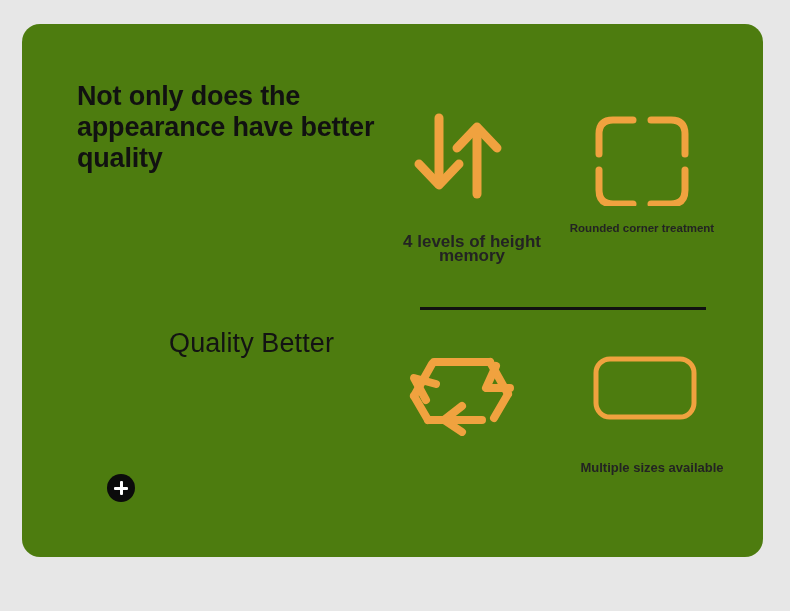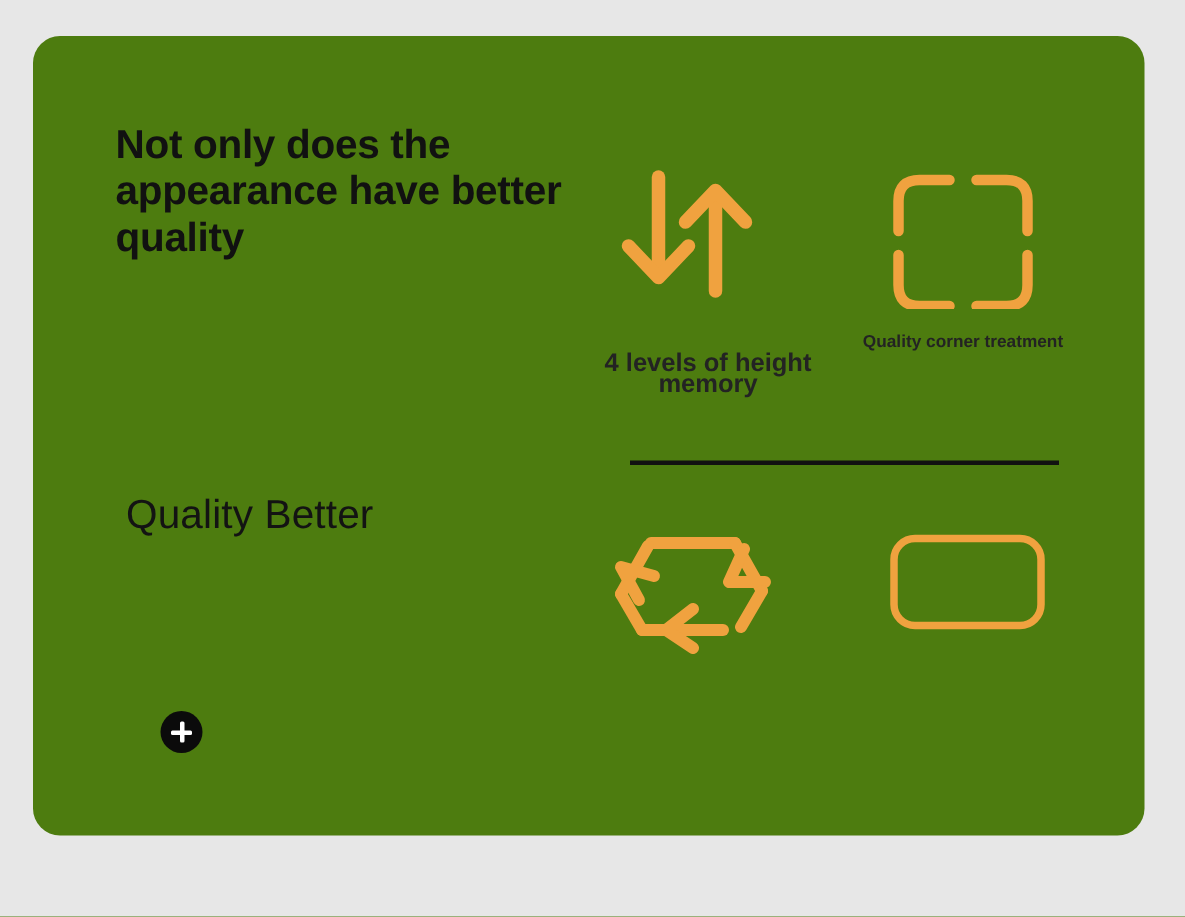--- a/index.html
+++ b/index.html
@@ -45,20 +45,21 @@
   .subhead {
     position: absolute;
     left: 62px;
     top: 303px;
     width: 250px;
     font-size: 27px;
     line-height: 33px;
     font-weight: 400;
     color: #131313;
     letter-spacing: 0.1px;
+    text-align: right;
   }
 
   
   .plus-btn {
     position: absolute;
     left: 85px;
     top: 450px;
     width: 28px;
     height: 28px;
     border-radius: 50%;
@@ -195,21 +196,21 @@
             <path d="M32 48 L32 28 Q32 14 46 14 L66 14"></path>
 
             <path d="M84 14 L104 14 Q118 14 118 28 L118 48"></path>
 
             <path d="M32 64 L32 84 Q32 98 46 98 L66 98"></path>
 
             <path d="M84 98 L104 98 Q118 98 118 84 L118 64"></path>
           </g>
         </svg>
       </span>
-      <span class="caption">Quality corner treatment</span>
+      <span class="caption">Rounded corner treatment</span>
     </div>
 
     <div class="feature" id="feat-material">
       <span class="icon-wrap">
         <svg width="176" height="88" viewBox="0 0 176 88">
           <g fill="none" stroke="#f0a23f" stroke-width="8" stroke-linecap="round" stroke-linejoin="round">
 
             <path d="M60 14 L116 14"></path>
 
             <path d="M116 14 L134 46"></path>
@@ -231,16 +232,17 @@
         </svg>
       </span>
     </div>
 
     <div class="feature" id="feat-sizes">
       <span class="icon-wrap">
         <svg width="180" height="80" viewBox="0 0 180 80">
           <rect x="34" y="11" width="98" height="58" rx="14" ry="14" fill="none" stroke="#f0a23f" stroke-width="5"></rect>
         </svg>
       </span>
+      <span class="caption">Multiple sizes available</span>
     </div>
 
   </div>
 </div>
 
 </body></html>

